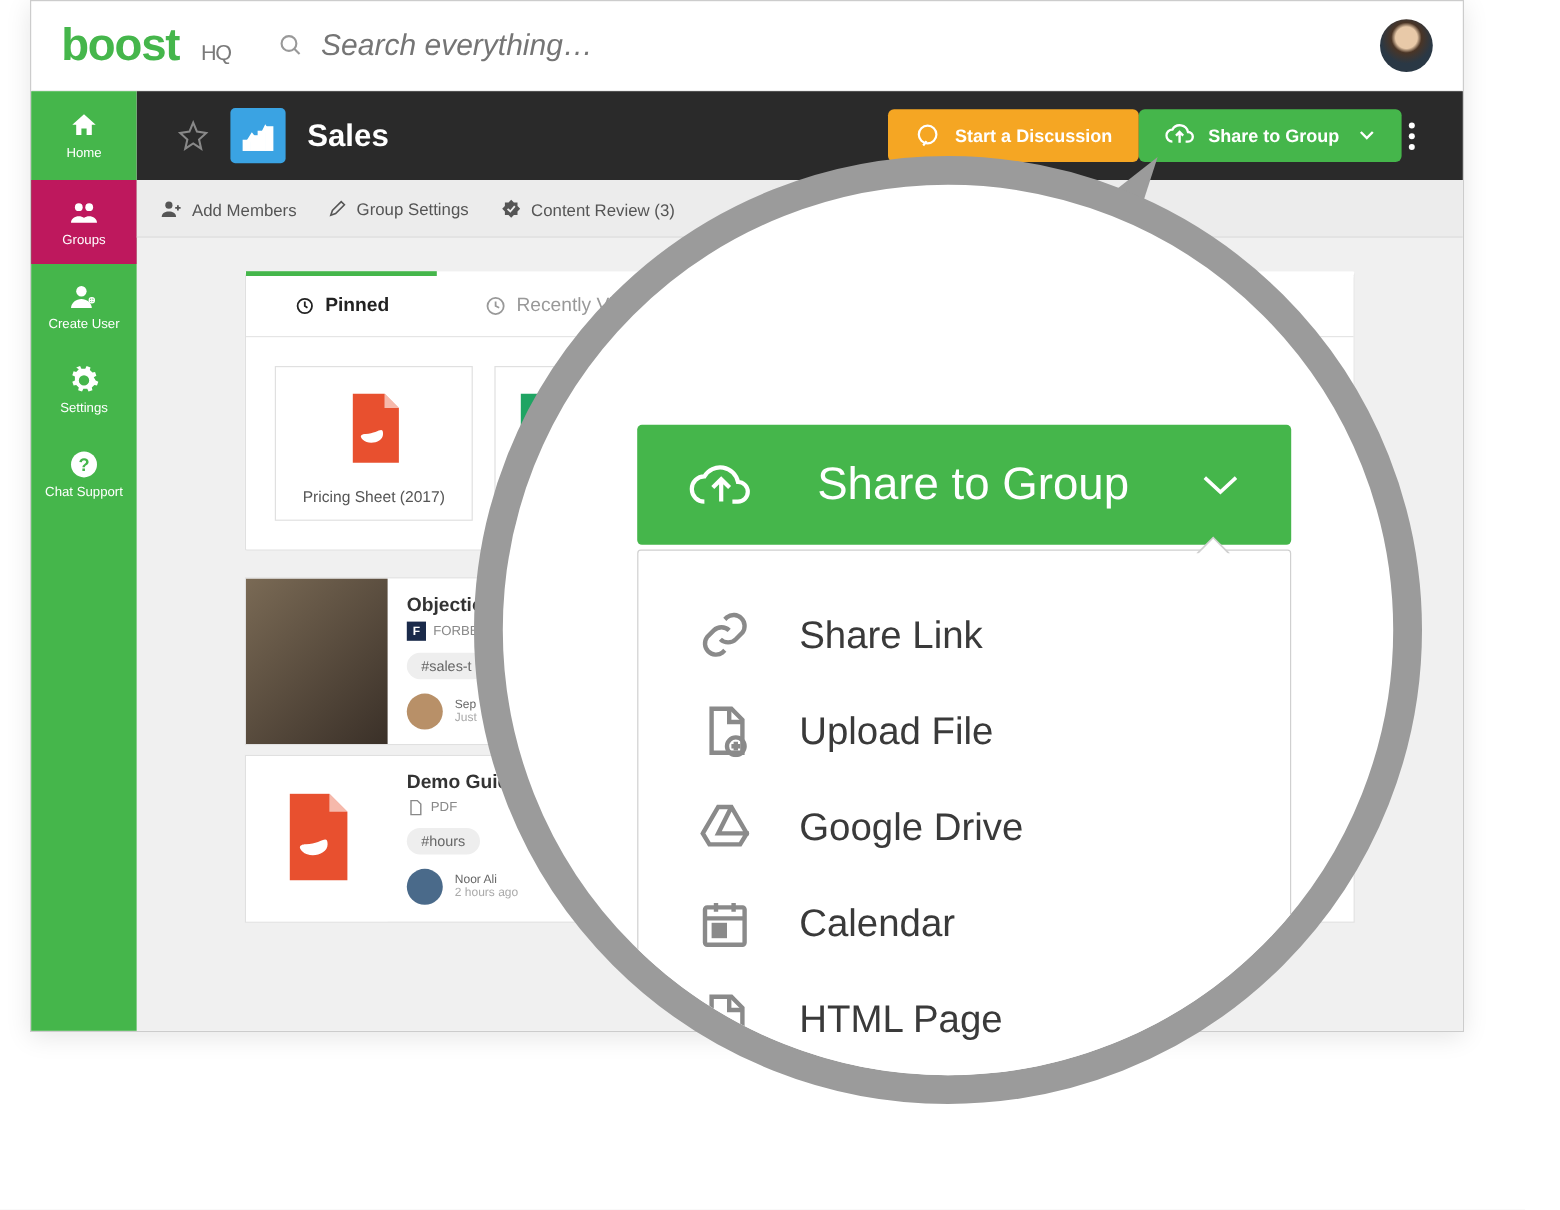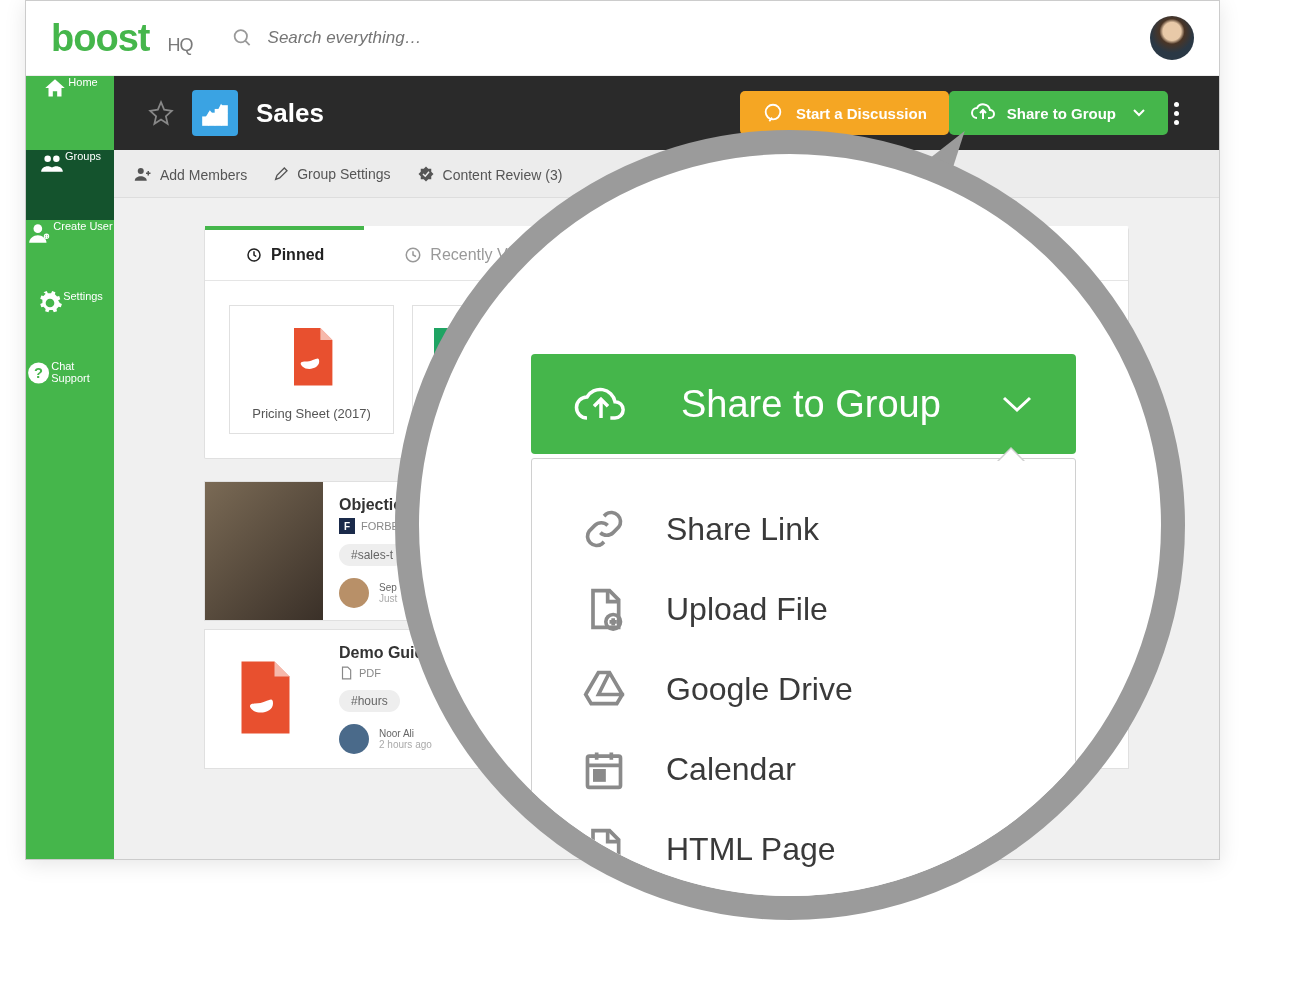--- a/index.html
+++ b/index.html
@@ -4,27 +4,27 @@
 <style>
 *{box-sizing:border-box;margin:0;padding:0;font-family:-apple-system,BlinkMacSystemFont,"Segoe UI",Helvetica,Arial,sans-serif}
 body{background:#fff;width:1300px;height:1008px;position:relative;overflow:hidden}
 .app{width:1195px;height:860px;border:1px solid #ccc;position:absolute;top:0;left:25px;background:#fff;box-shadow:0 4px 20px rgba(0,0,0,.1)}
 .topbar{height:75px;display:flex;align-items:center;padding:0 25px;border-bottom:1px solid #eee}
 .logo{font-size:38px;font-weight:400;color:#45b64b;letter-spacing:-1px}
 .logo b{font-weight:800}
 .logo small{font-size:18px;color:#7a7a7a;font-weight:400;margin-left:18px}
 .search{display:flex;align-items:center;margin-left:40px;flex:1}
 .search svg{width:22px;height:22px;color:#999;margin-right:14px}
-.search input{border:none;font-size:17px;font-style:italic;color:#6d28d9;outline:none;width:100%}
+.search input{border:none;font-size:25px;font-style:italic;color:#6d28d9;outline:none;width:100%}
 .avatar{width:44px;height:44px;border-radius:50%;background:radial-gradient(circle at 50% 35%,#e8c9a8 25%,#4a3526 35%,#2a3845 60%);margin-left:20px}
 .body{display:flex;height:calc(100% - 75px)}
 .sidebar{width:88px;background:#45b64b;display:flex;flex-direction:column}
-.side-item{display:flex;flex-direction:row;justify-content:center;height:70px;color:#fff;font-size:11px;cursor:pointer}
+.side-item{display:flex;flex-direction:column;align-items:center;justify-content:center;height:70px;color:#fff;font-size:11px;cursor:pointer}
 .side-item.home{height:74px}
-.side-item.active{background:#14532d}
+.side-item.active{background:#be185d}
 .side-item svg{width:26px;height:26px;margin-bottom:4px}
 .main{flex:1;background:#f0f0f0;display:flex;flex-direction:column}
 .pageheader{background:#2a2a2a;height:74px;display:flex;align-items:center;padding:0 34px}
 .star{color:#888;cursor:pointer}
 .chart-icon{width:46px;height:46px;background:#3aa3e3;border-radius:4px;margin:0 18px;display:flex;align-items:center;justify-content:center;color:#fff}
 .page-title{color:#fff;font-size:26px;font-weight:600}
 .header-spacer{flex:1}
 .btn{height:44px;border-radius:5px;display:flex;align-items:center;padding:0 22px;font-size:15px;font-weight:700;color:#fff;cursor:pointer;}
 .btn-orange{background:#f5a623}
 .btn-green{background:#45b64b}

